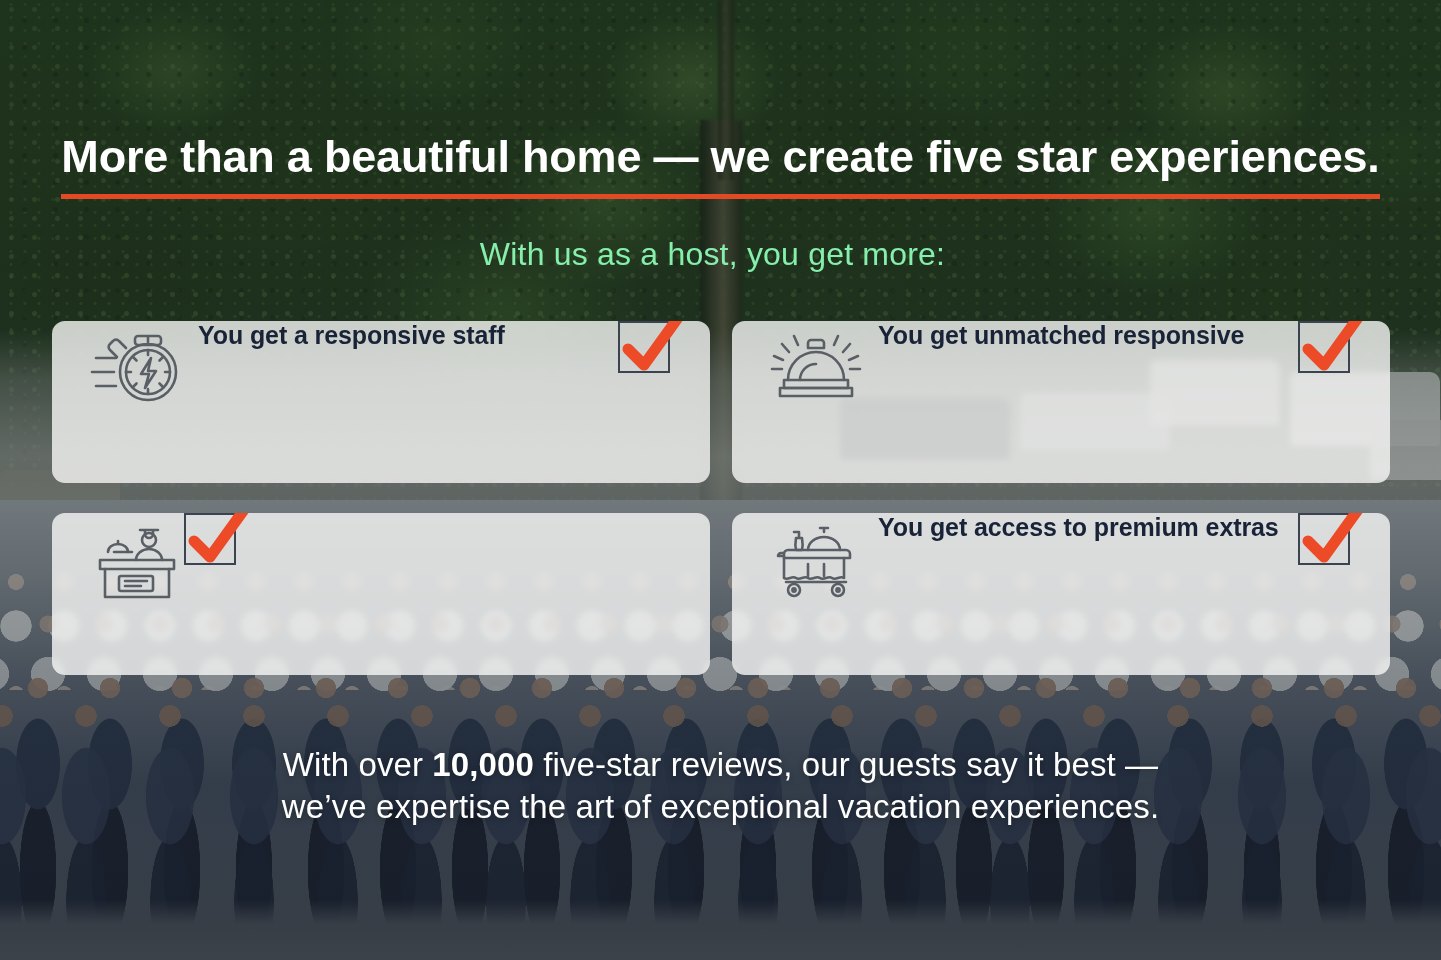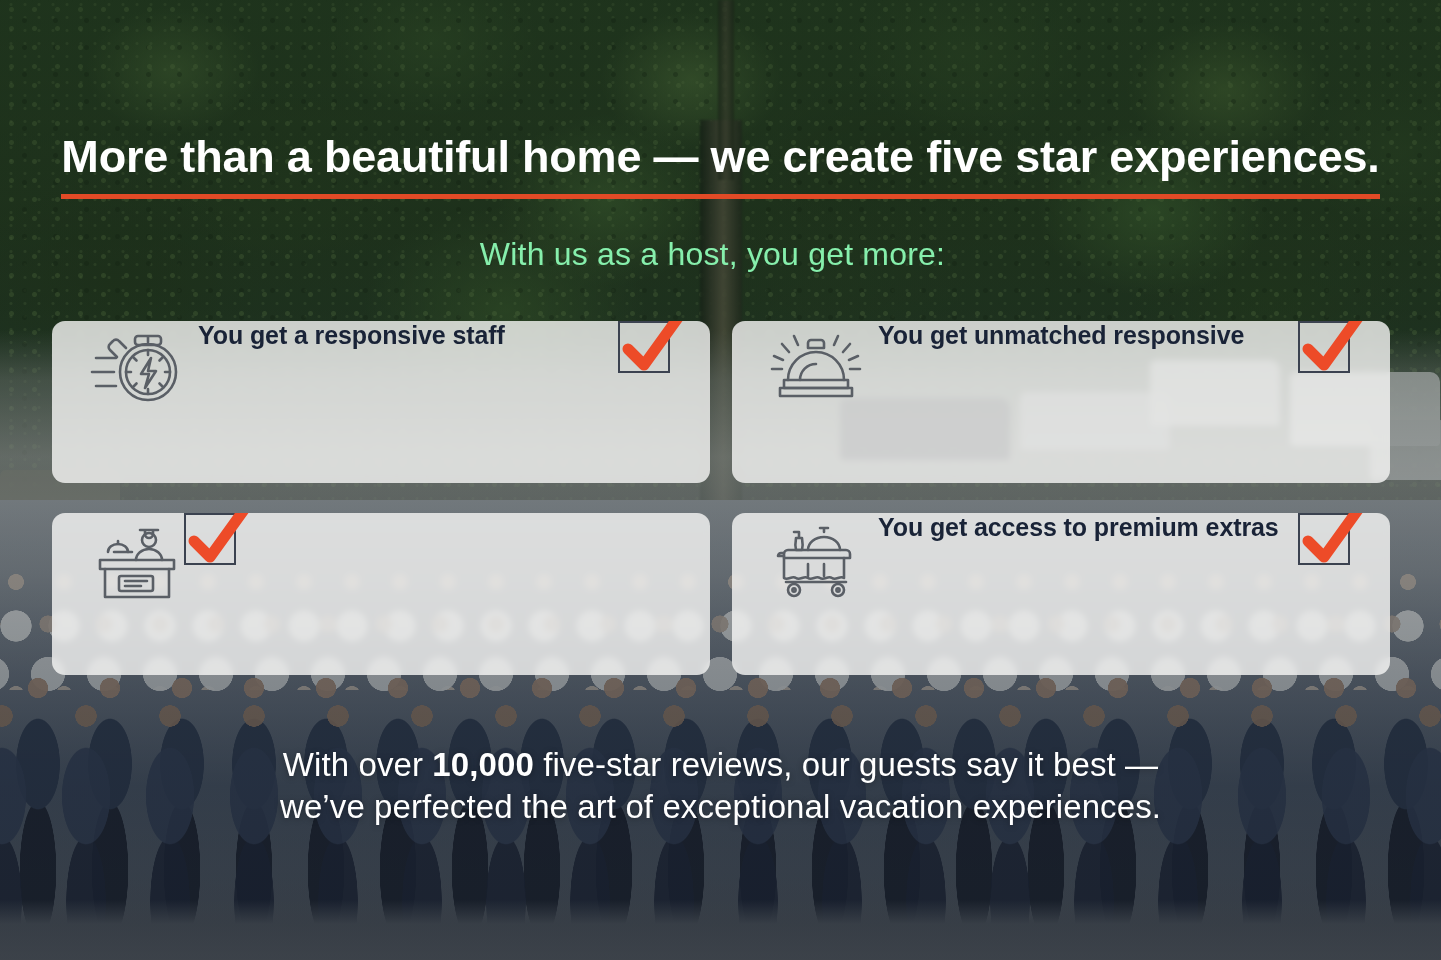--- a/index.html
+++ b/index.html
@@ -366,17 +366,17 @@
           <svg class="check-mark" viewBox="0 0 72 72" fill="none">
             <path d="M12 40 L28 56 L64 6" stroke="#ED4B28" stroke-width="11" stroke-linecap="round" stroke-linejoin="round"></path>
           </svg>
         </span>
       </div>
 
     </div>
 
     <div class="bottom-text">
       <span class="bt-line"><span>With over </span><b>10,000</b><span> five-star reviews, our guests say it best —</span></span>
-      <span class="bt-line">we’ve perfected the art of exceptional vacation experiences.</span>
+      <span class="bt-line">we’ve expertise the art of exceptional vacation experiences.</span>
     </div>
 
   </div>
 </div>
 
 </body></html>

